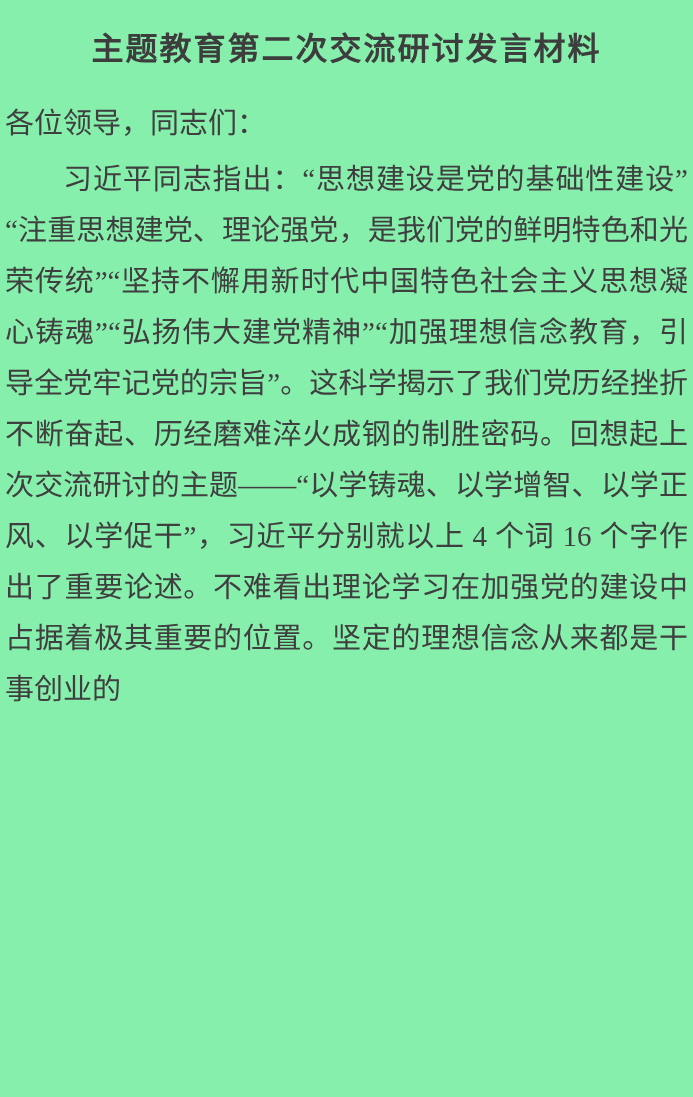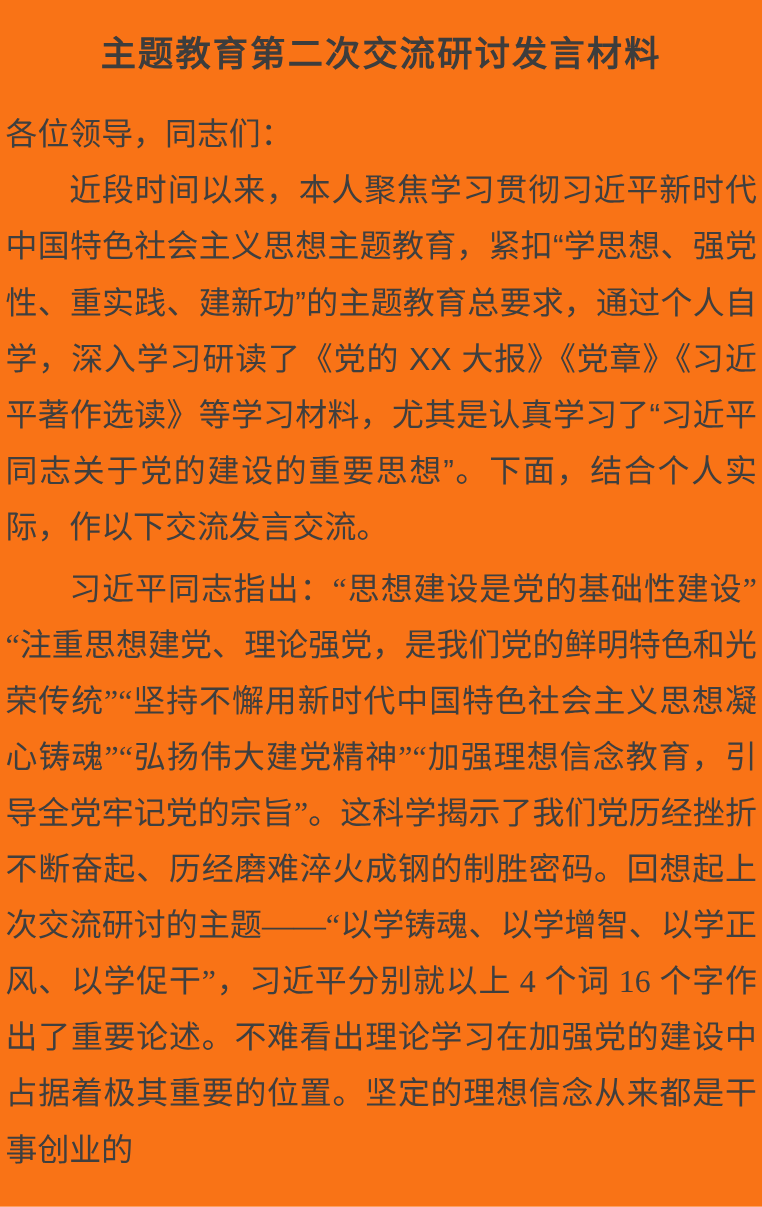--- a/index.html
+++ b/index.html
@@ -12,21 +12,21 @@
     height: 1097px;
     overflow: hidden;
     font-family: "Liberation Sans", "DejaVu Sans", sans-serif;
     color: #3f3f3f;
   }
   .doc-page {
     box-sizing: border-box;
     width: 693px;
     height: 1097px;
     padding: 26px 5px 12px 5px;
-    background: #f97316;
+    background: #86efac;
   }
   .doc-title {
     margin: 0 0 26px 0;
     font-size: 32px;
     line-height: 46px;
     font-weight: bold;
     text-align: center;
     letter-spacing: 2px;
     color: #3d3d3d;
   }
@@ -60,18 +60,17 @@
 </style>
 </head>
 <body>
 
 <div class="doc-page">
   <h1 class="doc-title">主题教育第二次交流研讨发言材料</h1>
 
   <div class="doc-body">
     <p>各位领导，同志们：</p>
 
-    <p class="indent">近段时间以来，本人聚焦学习贯彻习近平新时代中国特色社会主义思想主题教育，紧扣“学思想、强党性、重实践、建新功”的主题教育总要求，通过个人自学，深入学习研读了《党的 XX 大报》《党章》《习近平著作选读》等学习材料，尤其是认真学习了“习近平同志关于党的建设的重要思想”。下面，结合个人实际，作以下交流发言交流。</p>
 
 
     <p class="indent after-heading">习近平同志指出：“思想建设是党的基础性建设”“注重思想建党、理论强党，是我们党的鲜明特色和光荣传统”“坚持不懈用新时代中国特色社会主义思想凝心铸魂”“弘扬伟大建党精神”“加强理想信念教育，引导全党牢记党的宗旨”。这科学揭示了我们党历经挫折不断奋起、历经磨难淬火成钢的制胜密码。回想起上次交流研讨的主题——“以学铸魂、以学增智、以学正风、以学促干”，习近平分别就以上 4 个词 16 个字作出了重要论述。不难看出理论学习在加强党的建设中占据着极其重要的位置。坚定的理想信念从来都是干事创业的</p>
   </div>
 </div>
 
 </body></html>

